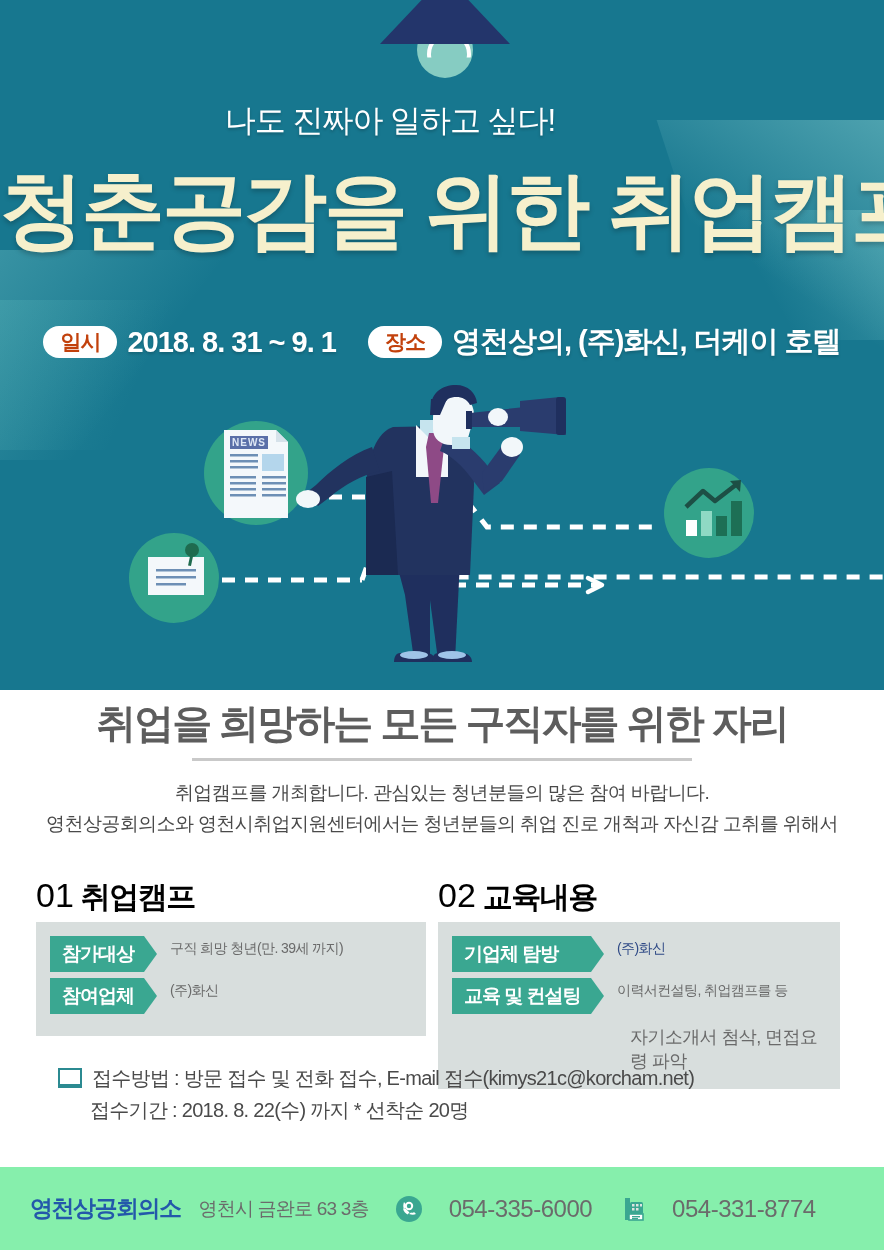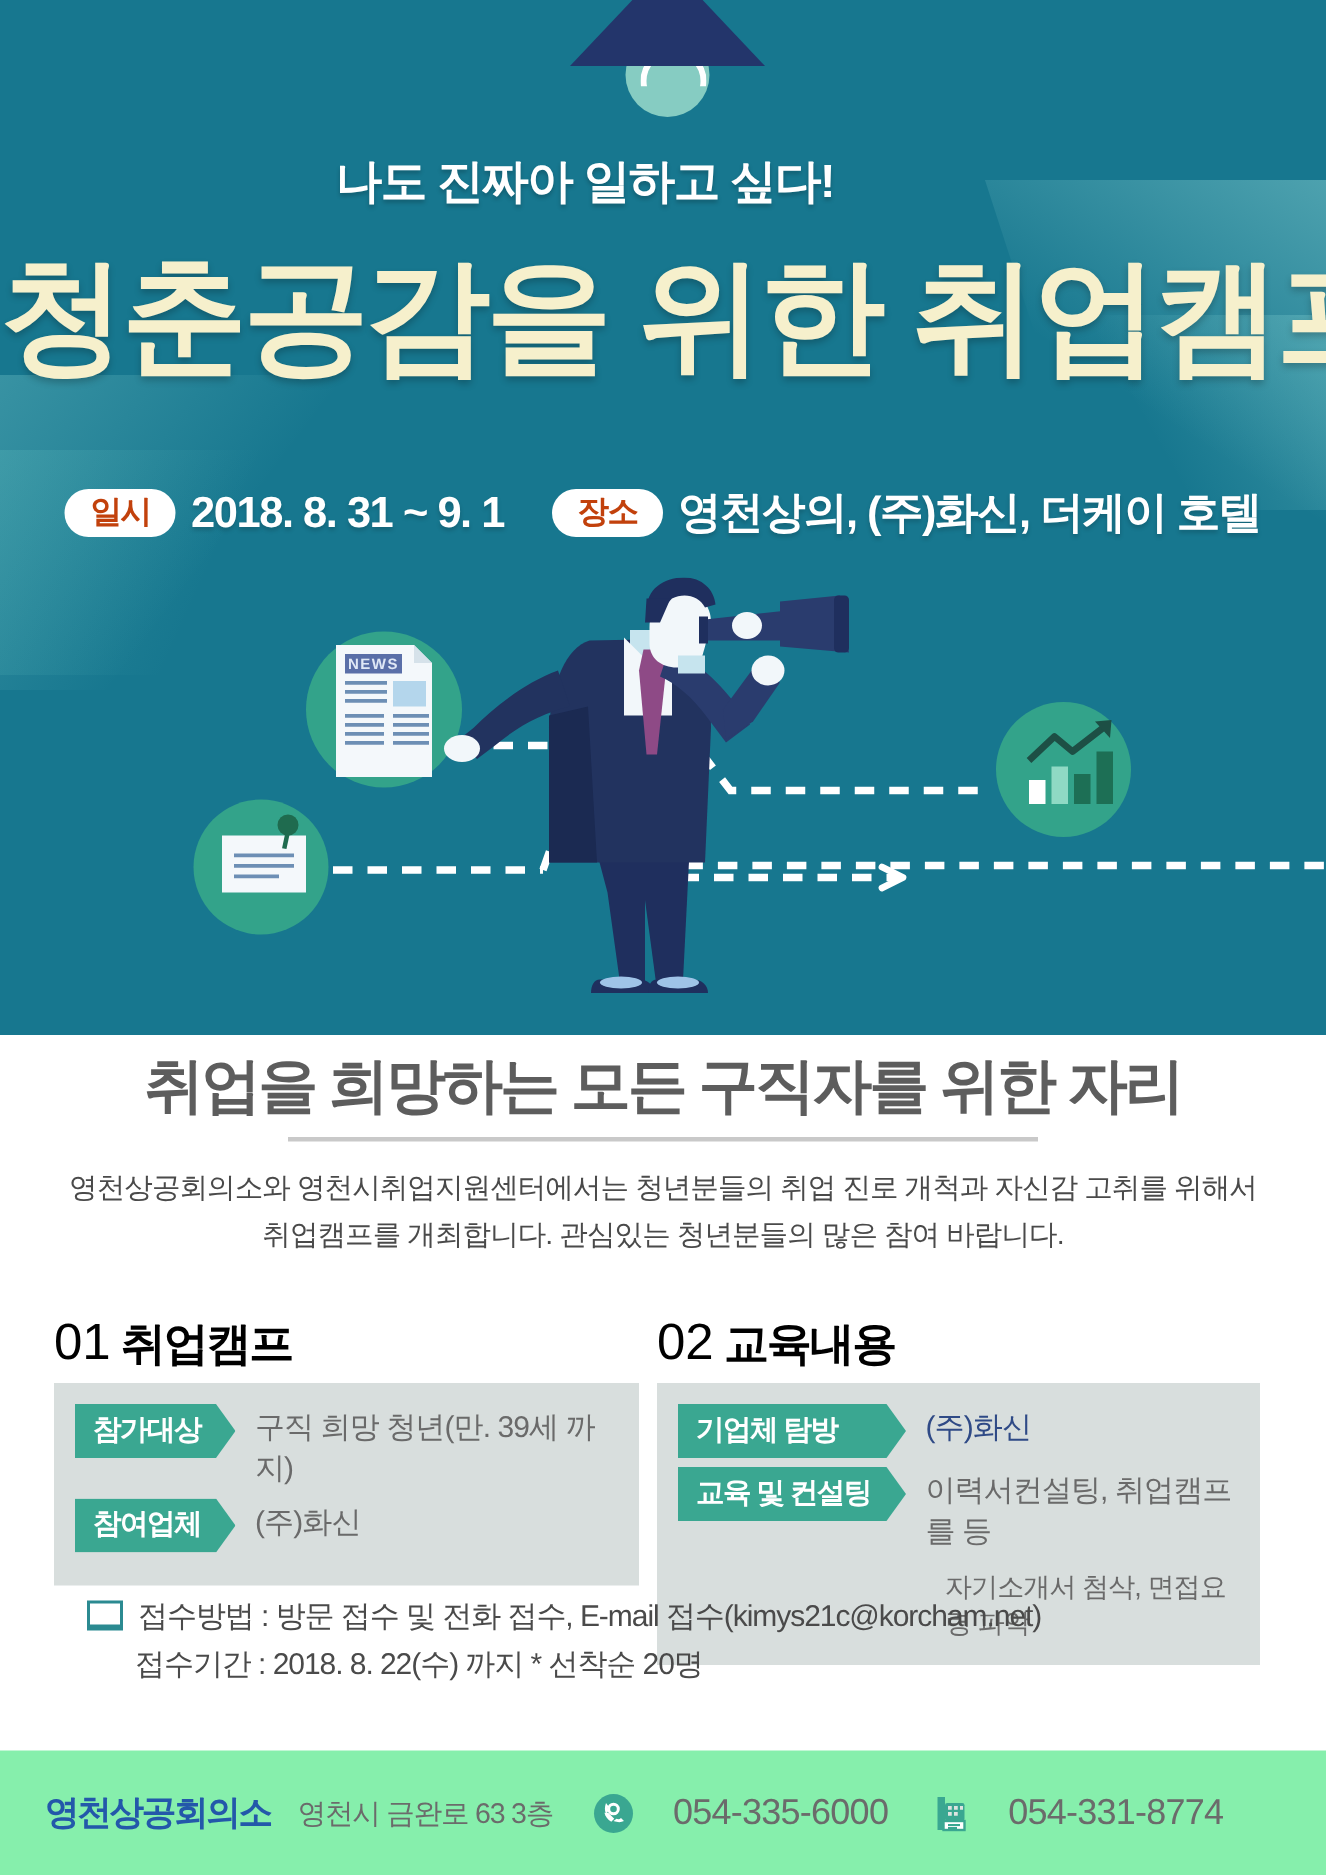--- a/index.html
+++ b/index.html
@@ -53,21 +53,21 @@
   }
   .lamp-shade{
     position:absolute;left:0;top:0;width:130px;height:44px;
     background:#23356b;
     clip-path:polygon(32% 0, 68% 0, 100% 100%, 0% 100%);
   }
 
   
   .sub-head{
     position:absolute;top:100px;left:0;width:780px;text-align:center;
-    color:#ffffff;font-size:31px;font-weight:bold;letter-spacing:-1px;
+    color:#ffffff;font-size:31px;font-weight:normal;letter-spacing:-1px;
     text-shadow:0 2px 3px rgba(0,0,0,.22);
   }
   .main-title{
     position:absolute;top:166px;left:0;width:884px;text-align:center;
     color:#f6f0cc;font-size:84px;font-weight:bold;letter-spacing:-3px;
     line-height:1.05;
     text-shadow:0 3px 5px rgba(0,0,0,.22);
     white-space:nowrap;
   }
 
@@ -119,21 +119,21 @@
   .row{display:flex;align-items:flex-start;margin-bottom:6px;}
   .chip{
     background:#3aa791;color:#ffffff;font-weight:bold;letter-spacing:-1px;
     font-size:19px;line-height:1;padding:8px 20px 9px 12px;
     clip-path:polygon(0 0, calc(100% - 13px) 0, 100% 50%, calc(100% - 13px) 100%, 0 100%);
     white-space:nowrap;flex:none;
   }
   .chip-w1{width:107px;box-sizing:border-box;}
   .chip-w2{width:152px;box-sizing:border-box;}
   .rowval{
-    color:#6a6a6a;font-size:20px;line-height:1.35;letter-spacing:-.6px;
+    color:#6a6a6a;font-size:14px;line-height:1.35;letter-spacing:-.6px;
     padding-left:13px;padding-top:3px;
   }
   .rowval.blue{color:#2f4a86;}
   .extra-line{
     color:#6a6a6a;font-size:18px;letter-spacing:-.6px;
     padding-left:178px;padding-top:5px;
   }
 
   
   .apply{
@@ -293,22 +293,22 @@
         <rect x="556" y="12" width="10" height="38" rx="3" fill="#1f2f5e"></rect>
 
         <ellipse cx="498" cy="32" rx="10" ry="9" fill="#f2f7fa"></ellipse>
       </g>
     </svg>
   </div>
 
   <div class="mid-title">취업을 희망하는 모든 구직자를 위한 자리</div>
   <div class="divider"></div>
   <div class="body-text">
+    <div>취업캠프를 개최합니다. 관심있는 청년분들의 많은 참여 바랍니다.</div>
     <div>영천상공회의소와 영천시취업지원센터에서는 청년분들의 취업 진로 개척과 자신감 고취를 위해서</div>
-    <div>취업캠프를 개최합니다. 관심있는 청년분들의 많은 참여 바랍니다.</div>
   </div>
 
   <div class="sec sec-01">
     <div class="sec-head">
       <span class="sec-num">01</span>
       <span>취업캠프</span>
     </div>
     <div class="sec-box">
       <div class="row">
         <span class="chip chip-w1">참가대상</span>

